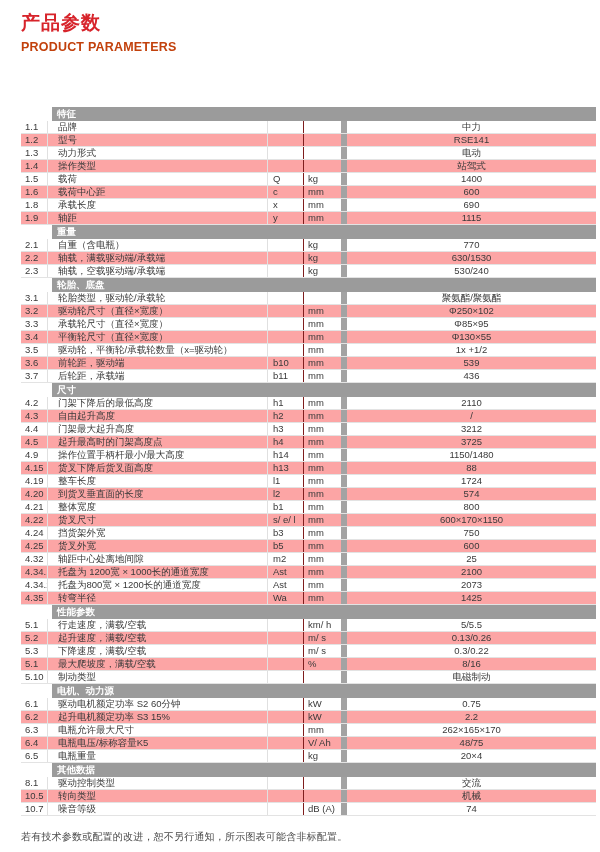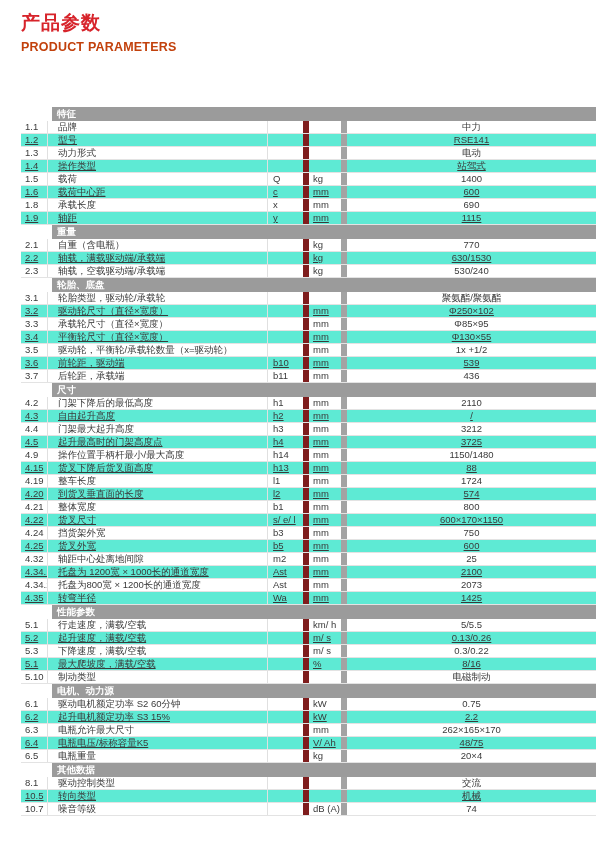--- a/index.html
+++ b/index.html
@@ -20,26 +20,26 @@
     position:absolute; left:21px; top:107px; width:575px; font-size:9.5px;
   }
   .sec-header {
     height:14px; line-height:14px; background:#9b9b9b; color:#ffffff;
     font-weight:bold; padding-left:5px; font-size:9.5px;margin-left:31px;
   }
   .row {
     display:flex; height:13px; line-height:12px; background:#ffffff;
     border-bottom:1px solid #e3e3e3;
   }
-  .row.alt { background:#5eead4;text-decoration:underline; }
+  .row.alt { background:#fca5a5; }
   .cell { overflow:hidden; white-space:nowrap; }
   .c-no    { width:26px;  padding-left:4px; }
   .c-label { width:220px; padding-left:10px; border-left:1px solid #e0e0e0; }
   .c-sym   { width:36px;  padding-left:5px;  border-left:1px solid #e0e0e0; }
-  .c-unit  { width:38px;  padding-left:4px;  border-left:6px solid #7f1d1d; }
+  .c-unit  { width:38px;  padding-left:4px;  border-left:1px solid #7f1d1d; }
   .c-val   { flex:1; text-align:center;      border-left:6px solid #a3a3a3; }
   .footer {
     position:absolute; left:21px; top:830px; font-size:10px; color:#4a4a4a; letter-spacing:0.2px;
   }
 </style>
 </head>
 <body>
 
 <div class="page">
 
@@ -381,14 +381,15 @@
       </div>
       <div class="row">
         <div class="cell c-no">10.7</div>
         <div class="cell c-label">噪音等级</div>
         <div class="cell c-sym"></div>
         <div class="cell c-unit">dB (A)</div>
         <div class="cell c-val">74</div>
       </div>
     </div>
 
+  <div class="footer">若有技术参数或配置的改进，恕不另行通知，所示图表可能含非标配置。</div>
 
 </div>
 
 </body></html>

